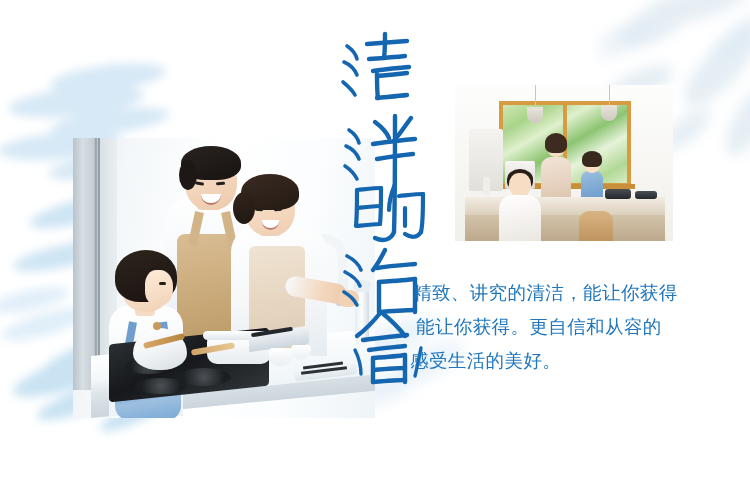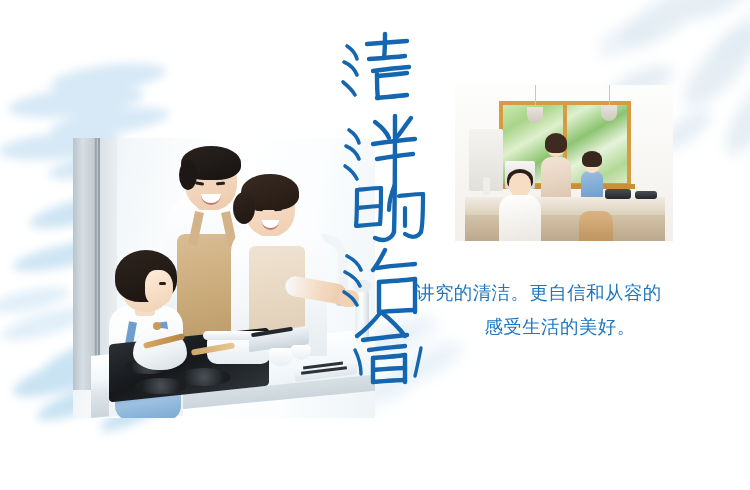--- a/index.html
+++ b/index.html
@@ -181,21 +181,21 @@
     margin:0;
     font-family:"Liberation Sans","DejaVu Sans",sans-serif;
     font-size:18.5px;
     line-height:34px;
     letter-spacing:.4px;
     color:#1f76bd;
     white-space:nowrap;
   }
   #bodycopy p.ln2{margin-left:3px;}
   #bodycopy p.ln3{margin-left:6px;}
-  #bodycopy p.ln4{text-align:center;}
+  #bodycopy p.ln4{}
 </style>
 </head>
 <body>
 
 <div id="stage">
 
   <div class="leafshadow" style="left:600px;top:-20px;width:170px;height:210px;">
     <svg viewBox="0 0 170 210" width="170" height="210" aria-hidden="true">
       <g fill="#cfe0ec" opacity="0.55">
         <ellipse cx="60" cy="40" rx="46" ry="17" transform="rotate(-32 60 40)"></ellipse>
@@ -426,17 +426,18 @@
         </g>
         <g stroke-width="3.4">
           <path d="M22 332 C26 340 28 348 28 356"></path>
           <path d="M88 330 C86 340 84 350 82 358"></path>
         </g>
       </g>
     </svg>
   </div>
 
   <div id="bodycopy">
-    <p class="ln3">讲究的清洁。更自信和从容的</p>
+    <p class="ln2">精致、讲究的清洁，能让你获得</p>
+    <p class="ln3">能让你获得。更自信和从容的</p>
     <p class="ln4">感受生活的美好。</p>
   </div>
 
 </div>
 
 </body></html>

